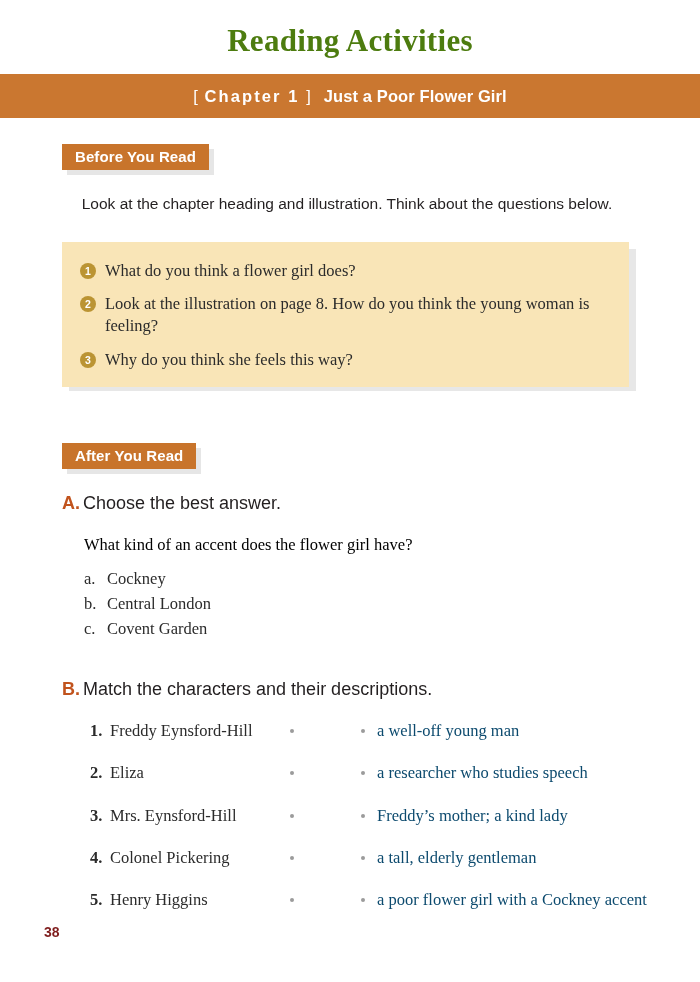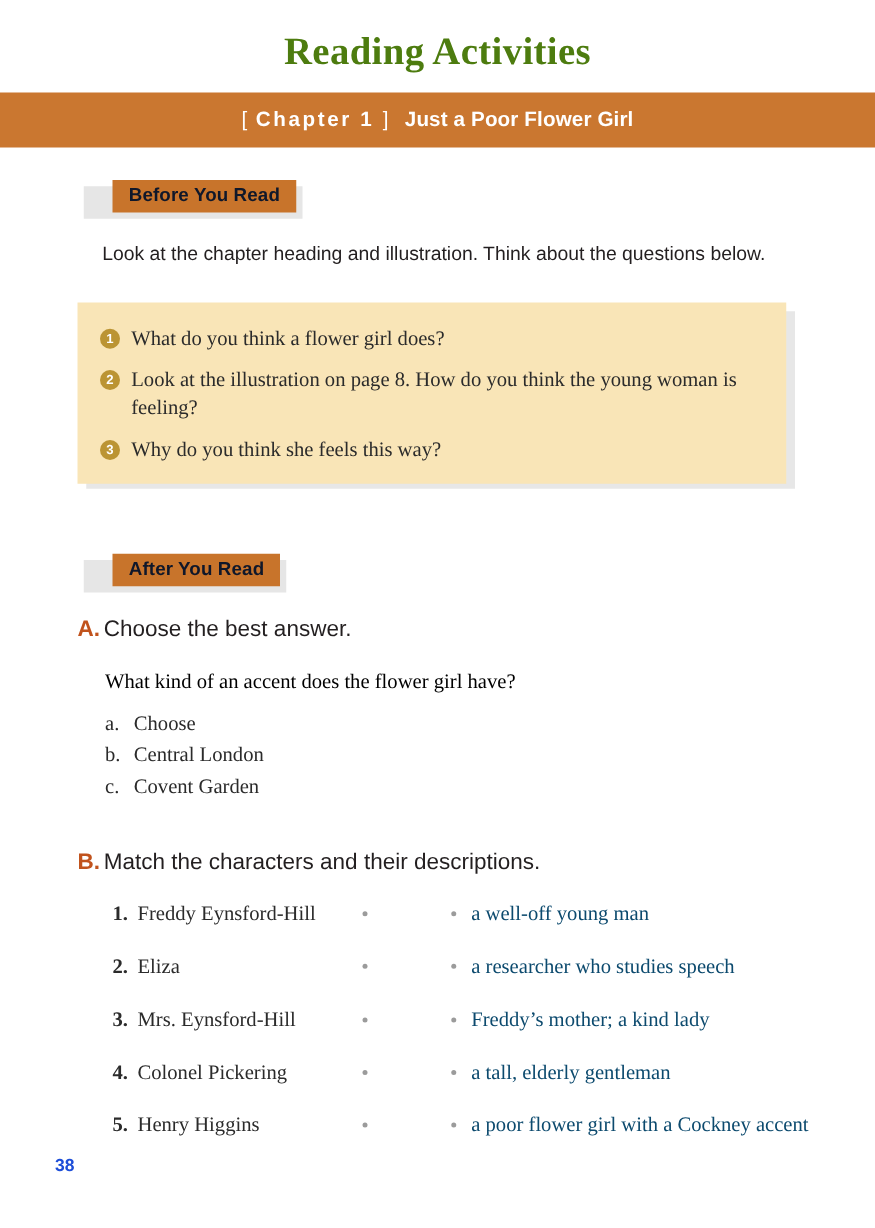--- a/index.html
+++ b/index.html
@@ -70,27 +70,26 @@
   
   .badge-wrap {
     position: relative;
     display: inline-block;
     margin-left: 62px;
   }
   .badge {
     position: relative;
     display: inline-block;
     background: #c8742b;
-    color: #0f172a;
+    color: #ffffff;
     font-size: 15px;
     font-weight: bold;
     padding: 4px 13px 5px 13px;
     letter-spacing: 0.1px;
     z-index: 2;
-    margin-left: 28px;
   }
   .badge-shadow {
     position: absolute;
     left: 5px;
     top: 5px;
     right: -5px;
     bottom: -5px;
     background: #e6e6e6;
     z-index: 1;
   }
@@ -235,21 +234,21 @@
     line-height: 1.35;
   }
 
   
   .page-number {
     position: absolute;
     left: 44px;
     bottom: 42px;
     font-size: 14px;
     font-weight: bold;
-    color: #1d4ed8;
+    color: #7f1d1d;
   }
 </style>
 </head>
 <body>
 
 <h1 class="page-title">Reading Activities</h1>
 
 <div class="chapter-bar">
   <span class="chapter-tag"><span class="chapter-bracket">[</span>&nbsp;<span>Chapter 1</span>&nbsp;<span class="chapter-bracket">]</span></span>
   <span class="chapter-name">Just a Poor Flower Girl</span>
@@ -293,21 +292,21 @@
 
   <p class="ex-heading" style="margin-top:22px;">
     <span class="ex-letter">A.</span><span>Choose the best answer.</span>
   </p>
 
   <p class="ex-question">What kind of an accent does the flower girl have?</p>
 
   <div class="choices">
     <div class="choice">
       <span class="choice-key">a.</span>
-      <span>Choose</span>
+      <span>Cockney</span>
     </div>
     <div class="choice">
       <span class="choice-key">b.</span>
       <span>Central London</span>
     </div>
     <div class="choice">
       <span class="choice-key">c.</span>
       <span>Covent Garden</span>
     </div>
   </div>

